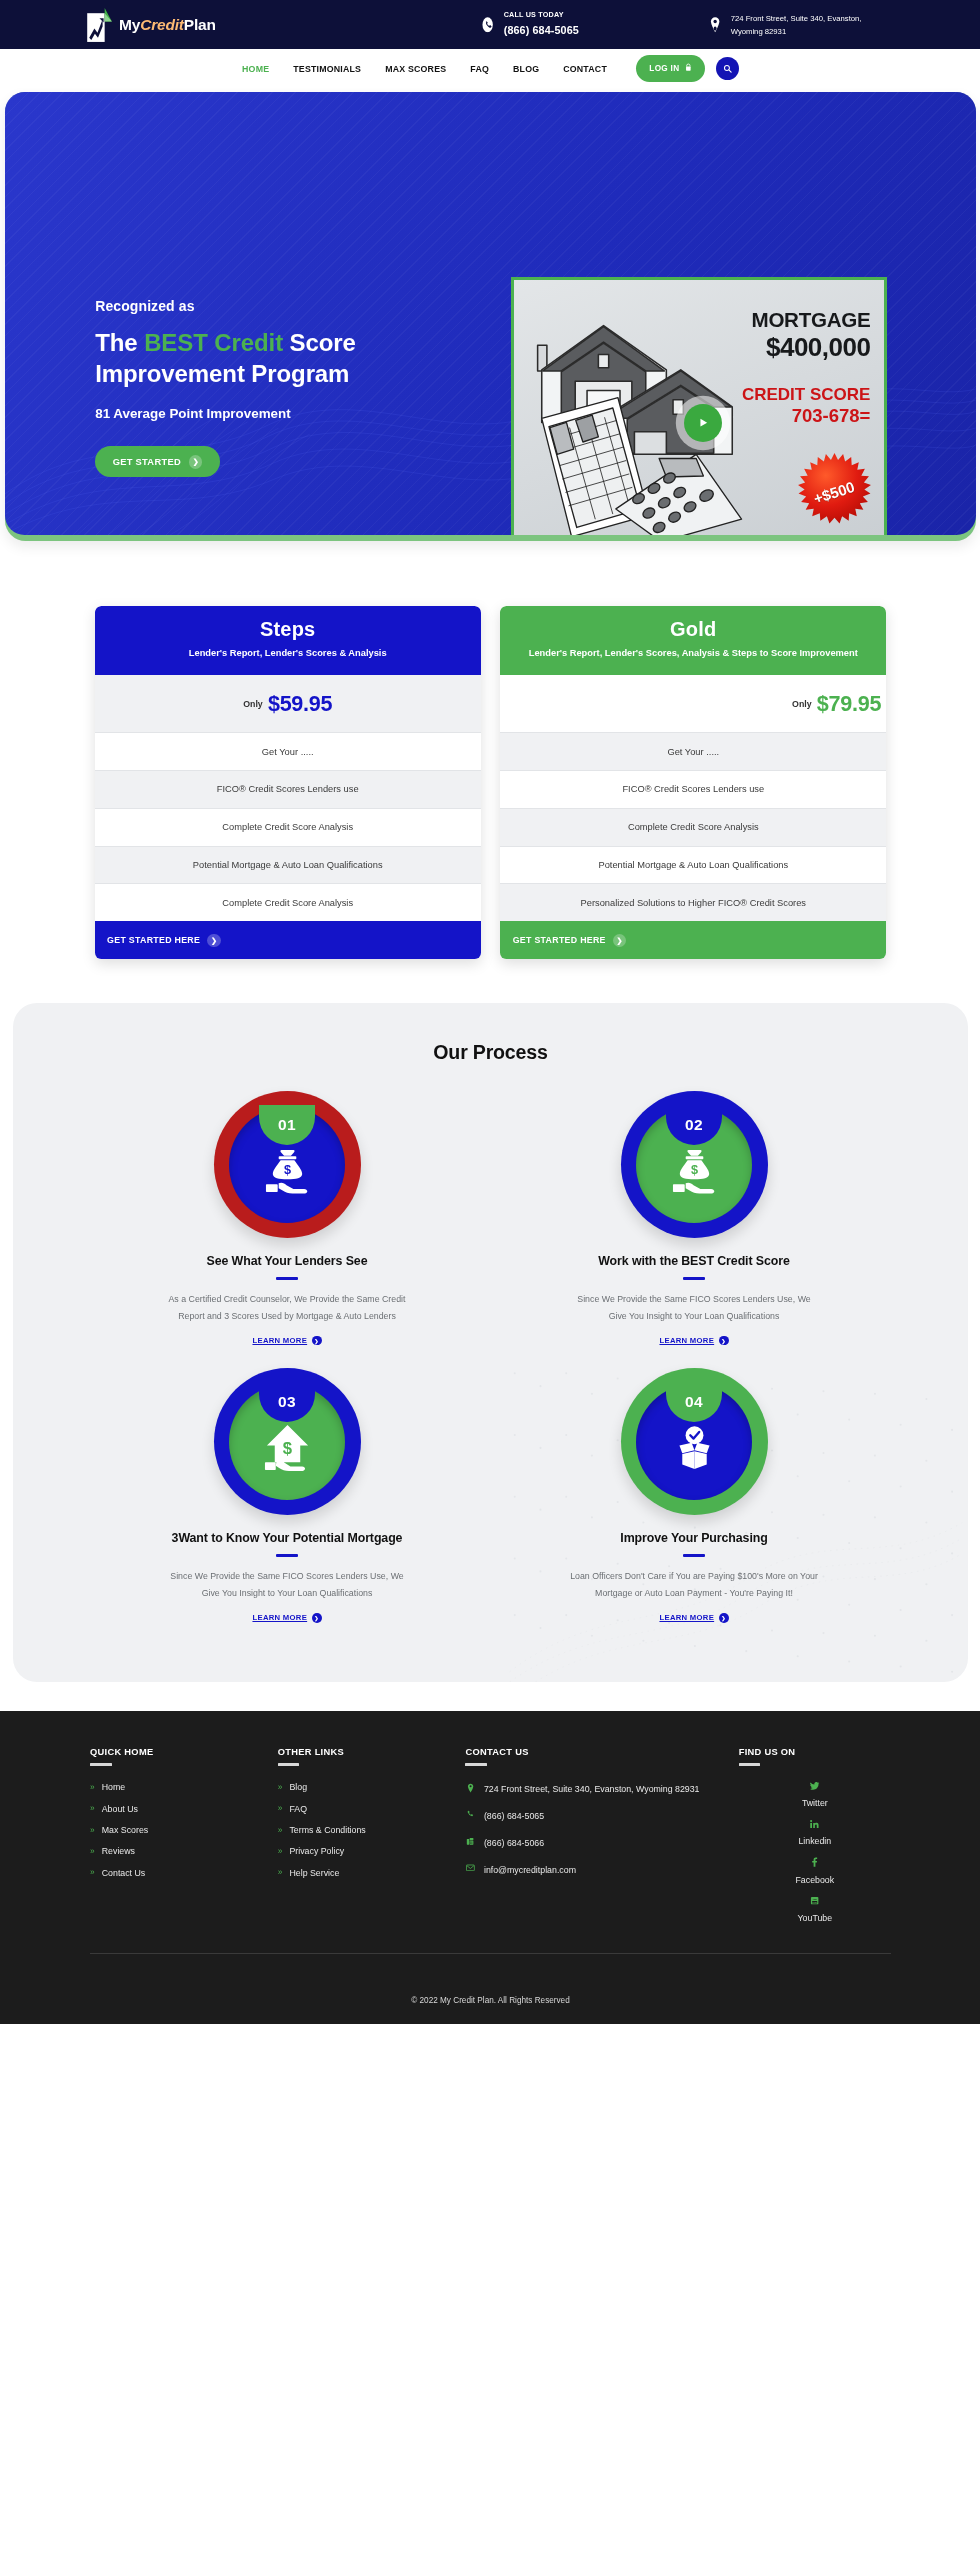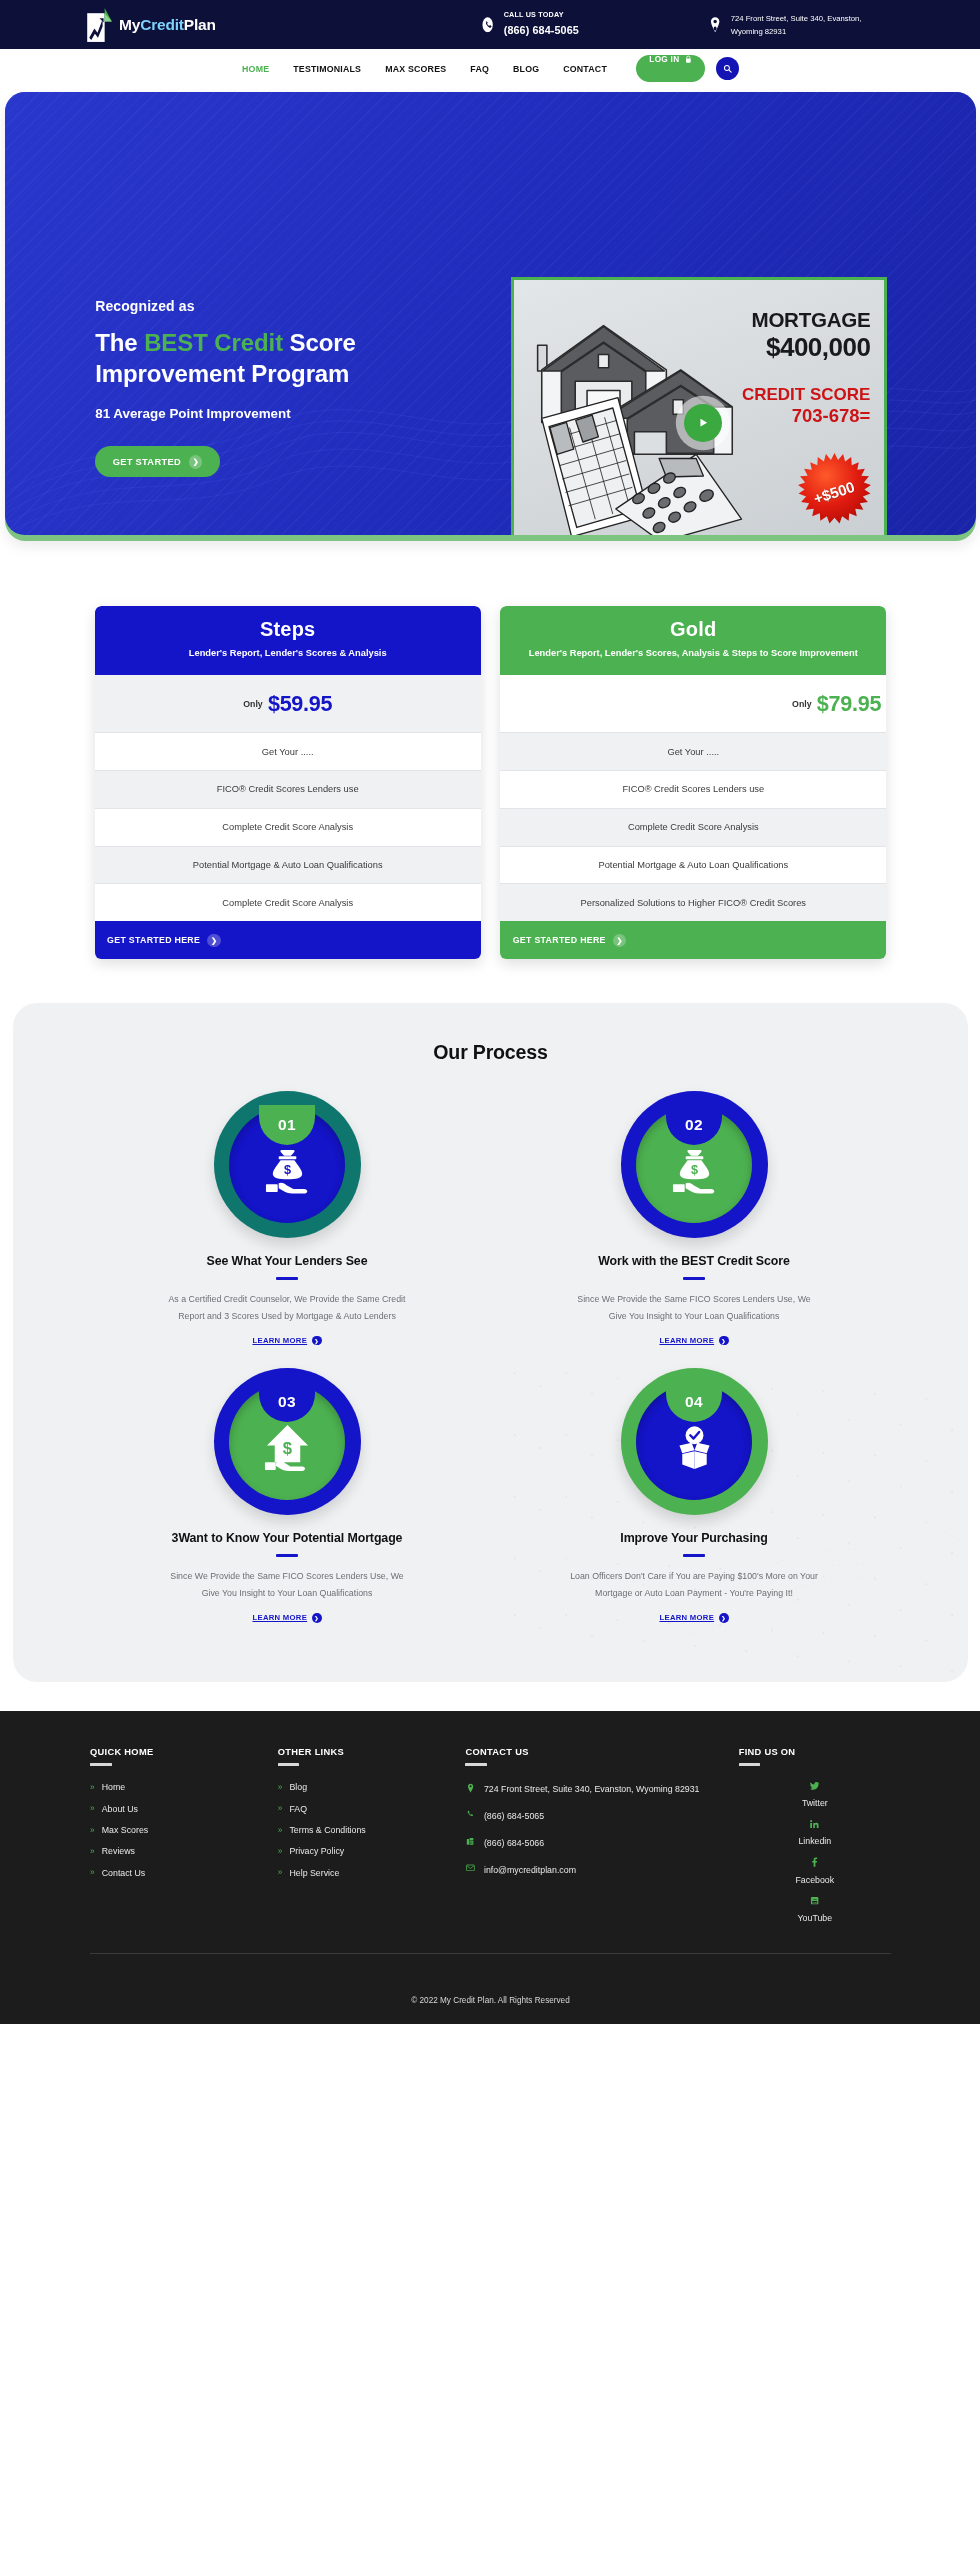--- a/index.html
+++ b/index.html
@@ -14,21 +14,21 @@
 
   
   .topbar {
     background:#0d1039; height:49px; display:flex; align-items:center;
     padding:0 0 0 82px; position:relative;
   }
   .logo { display:flex; align-items:center; gap:0px; }
   .logo-mark { width:33px; height:38px; position:relative; margin-right:4.1px; }
   .logo-text { font-size:15.5px; font-weight:700; letter-spacing:-0.2px; white-space:nowrap; }
   .logo-text .w1 { color:#ffffff; }
-  .logo-text .w2 { color:#7dd3fc; }
+  .logo-text .w2 { color:#fdba74;font-style:italic; }
   .logo-text .w3 { color:#ffffff; }
 
   .topinfo { display:flex; align-items:center; gap:7.2px; }
   .topinfo.phone { position:absolute; left:479px; top:50%; transform:translateY(-50%); }
   .topinfo.addr  { position:absolute; left:706px; top:50%; transform:translateY(-50%); }
   .circ-icon { width:17.5px; height:17.5px; display:flex; align-items:center; justify-content:center; color:#fff; }
   .ti-lines { color:#fff; line-height:1.5; }
   .ti-label { font-size:7.2px; font-weight:700; letter-spacing:0.2px; }
   .ti-value { font-size:10.8px; font-weight:700; margin-top:2.1px; letter-spacing:0.1px; }
   .ti-addr { font-size:7.7px; font-weight:400; max-width:155px; line-height:1.75; }
@@ -41,21 +41,21 @@
   .nav-links { display:flex; align-items:center; gap:24px; }
   .nav-link {
     font-size:8.8px; font-weight:700; letter-spacing:0.2px; color:#111;
     text-decoration:none; cursor:pointer; white-space:nowrap;
   }
   .nav-link.active { color:#4cb150; }
   .nav-right { display:flex; align-items:center; gap:11.3px; margin-left:29px; }
   .btn-login {
     background:#4cb150; color:#fff; border:none; border-radius:13.4px;
     padding:0 13.4px; height:27px; font-size:8.2px; font-weight:700; letter-spacing:0.3px;
-    display:flex; gap:5.2px; cursor:pointer;
+    display:flex; align-items:center; gap:5.2px; cursor:pointer;
   }
   .btn-search {
     width:23px; height:23px; border-radius:50%; background:#1414b4;
     display:flex; align-items:center; justify-content:center; cursor:pointer; border:none;
   }
 
   
   .hero-wrap { padding:4.1px 5.2px 15.5px 5.2px; }
   .hero-green {
     background:#7cc47f; border-radius:20.6px; padding:0 0 6.2px 0;
@@ -460,21 +460,21 @@
         <path d="M10 620 C180 500 320 550 470 450 C620 350 740 430 890 340"></path>
         <path d="M60 620 C220 520 360 560 500 470 C640 380 760 450 890 370"></path>
       </g>
     </svg>
 
     <div class="process-title">Our Process</div>
 
     <div class="steps">
 
       <div class="step">
-        <div class="circle-outer" style="background:#0f766e">
+        <div class="circle-outer" style="background:#b91c1c">
           <div class="circle-inner" style="background:#1414c8">
             <div class="circle-num" style="background:#4cb150">01</div>
             <div class="circle-icon">
               <svg viewBox="0 0 100 96" width="49" height="47">
                 <path d="M38 6 h24 c3 0 3 3 1 5 l-6 7 h-14 l-6-7 c-2-2-2-5 1-5z" fill="#fff"></path>
                 <rect x="32" y="19" width="36" height="6" rx="1.6" fill="#fff"></rect>
                 <path d="M36 27 h28 c7 10 16 20 16 28 0 8-12 11-30 11 S20 63 20 55 c0-8 9-18 16-28z" fill="#fff"></path>
                 <text x="50" y="55" font-size="26" font-weight="800" fill="#1414c8" text-anchor="middle" font-family="Liberation Sans, sans-serif">$</text>
                 <rect x="6" y="76" width="24" height="16" rx="1.5" fill="#fff"></rect>
                 <path d="M32 74 c6-3 12 0 16 4 l14 8 h22 c6 0 10 7 2 9 l-26 0 c-8 0-14-2-20-6 l-8-5z" fill="#fff"></path>

